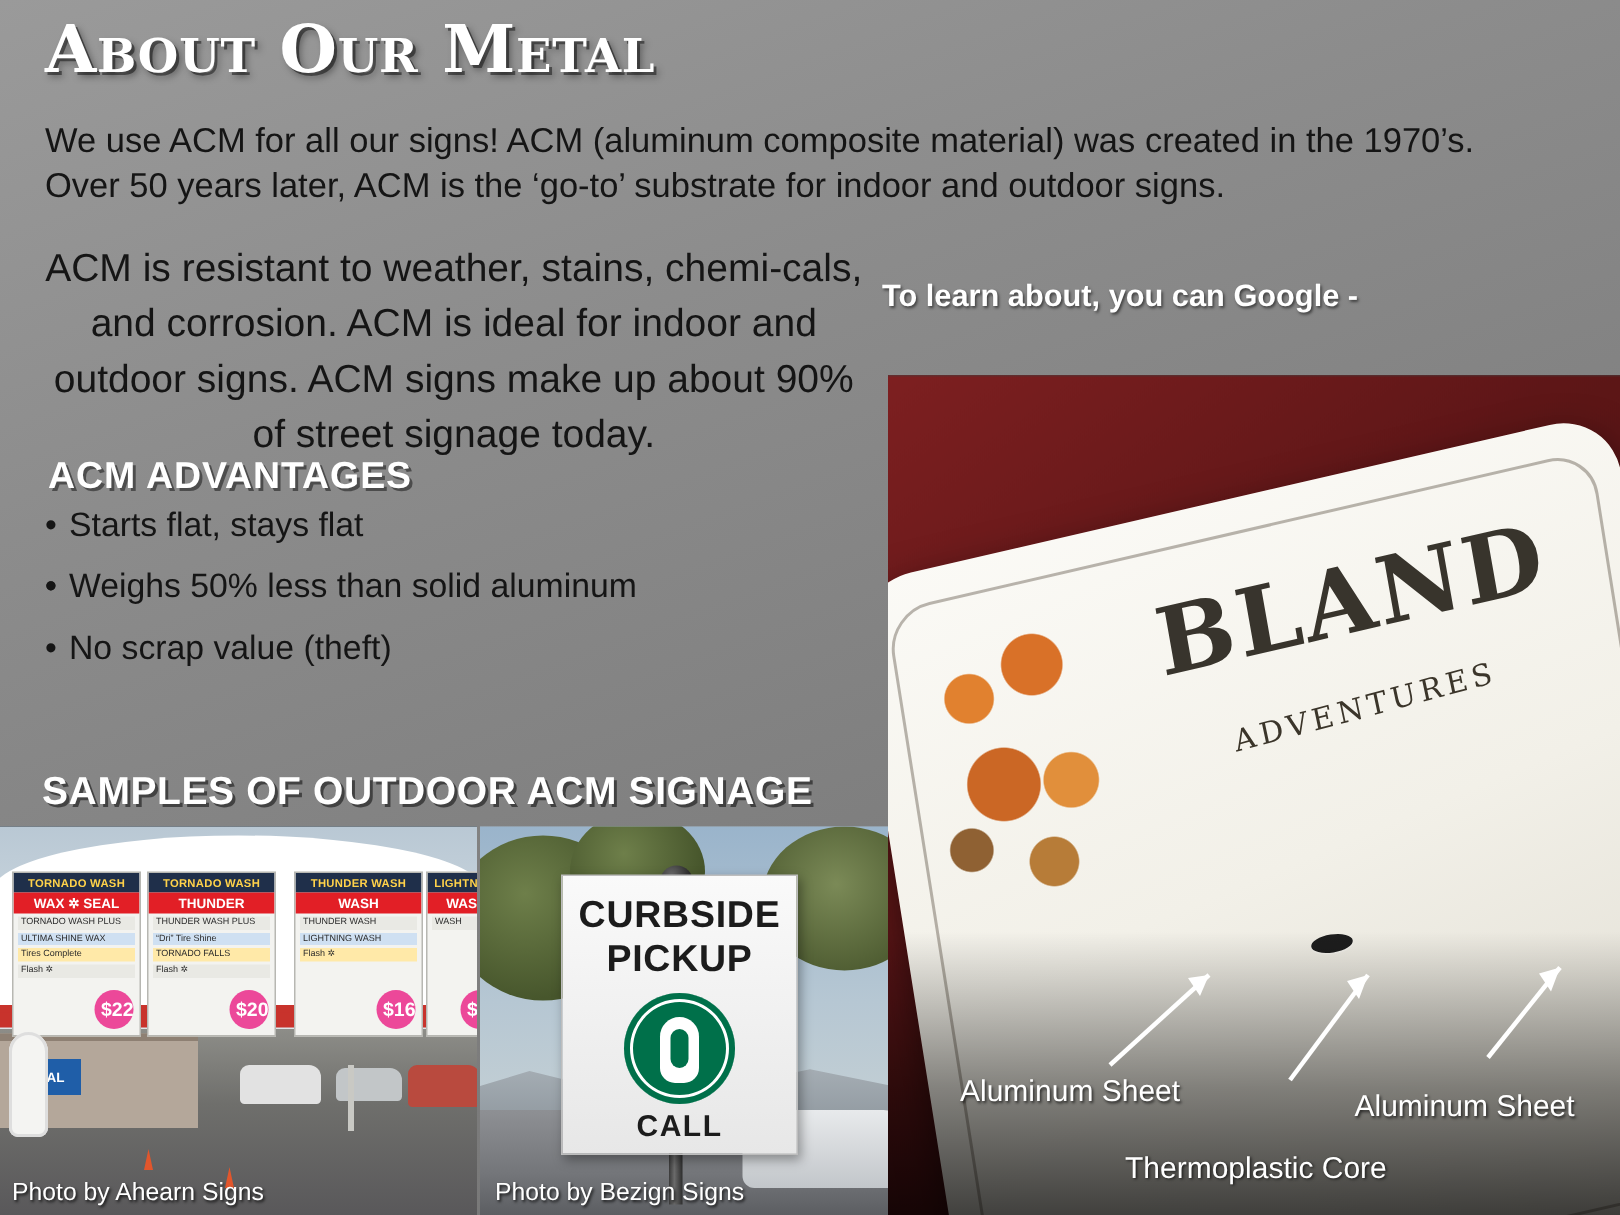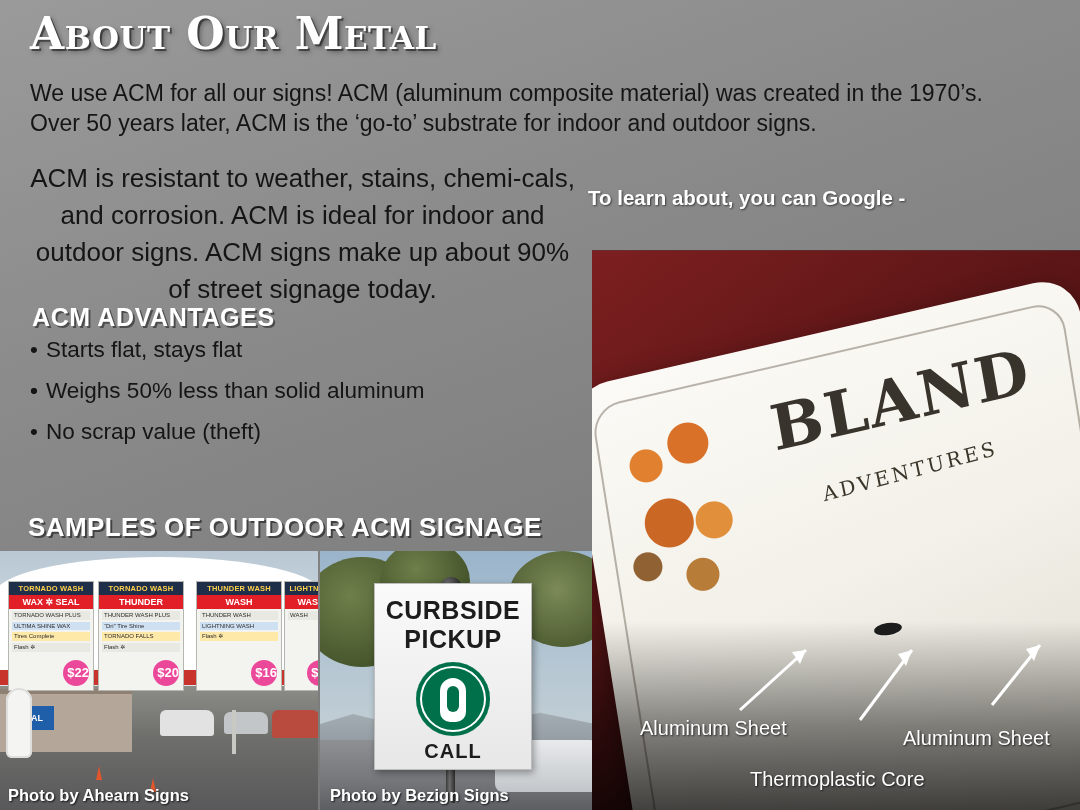--- a/index.html
+++ b/index.html
@@ -404,21 +404,21 @@
   .c-alum-left { left: 640px; top: 717px; }
   .c-alum-right { left: 903px; top: 727px; }
   .c-core { left: 750px; top: 768px; }
   .arrows { position: absolute; left: 592px; top: 250px; width: 488px; height: 560px; pointer-events: none; }
 
   
   .credit {
     position: absolute;
     color: #ffffff;
     font-size: 16.5px;
-    font-weight: bold;
+    font-weight: normal;
     text-shadow: 1px 1px 2px rgba(0,0,0,.8);
     text-align: right;
   }
   .credit-1 { left: 8px; top: 786px; }
   .credit-2 { left: 330px; top: 786px; }
 </style>
 </head>
 <body>
 
 <div class="page">

